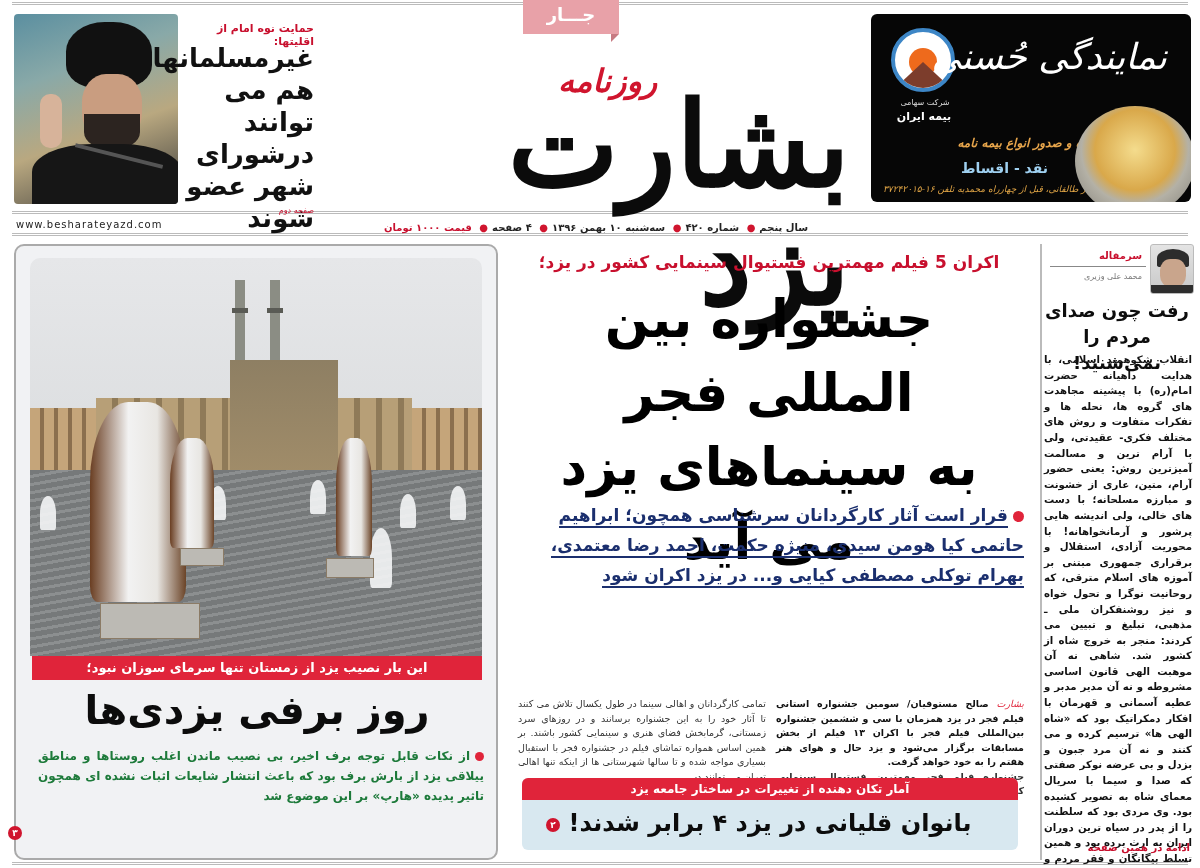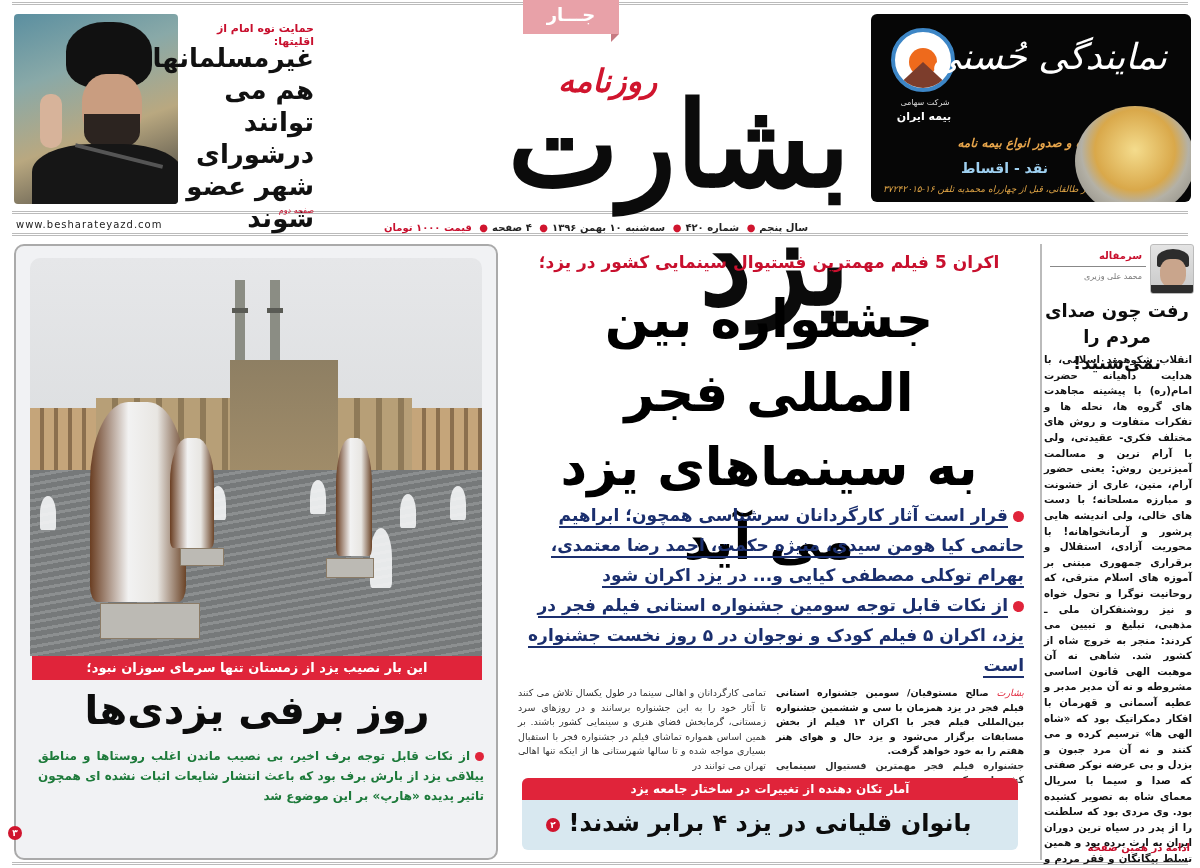--- a/index.html
+++ b/index.html
@@ -69,21 +69,21 @@
   .bullet-dot { display: inline-block; width: 9px; height: 9px; border-radius: 50%; background: #e0243a; margin-left: 5px; vertical-align: middle; }
   .page-badge { position: absolute; width: 14px; height: 14px; border-radius: 50%; background: #d0152e; color: #fff; font-size: 9px; font-weight: bold; text-align: center; line-height: 14px; }
 
   
   .lead-kicker { position: absolute; left: 514px; top: 252px; width: 510px; text-align: center; font-size: 17px; font-weight: bold; color: #c8102e; }
   .lead-title { position: absolute; left: 514px; top: 282px; width: 510px; text-align: center; font-size: 52px; line-height: 74px; font-weight: bold; color: #000; letter-spacing: -1px; }
   .lead-bullets { position: absolute; left: 520px; top: 500px; width: 504px; font-size: 17px; font-weight: bold; line-height: 30px; color: #1b2f6e; text-align: right; }
   .lead-bullets .u { border-bottom: 2px solid #1b2f6e; padding-bottom: 1px; }
 
   .body-cols { position: absolute; left: 518px; top: 686px; width: 506px; height: 80px; }
-  .col { position: absolute; top: 0; width: 248px; font-size: 9.5px; line-height: 14.5px; text-align: justify; }
+  .col { position: absolute; top: 11px; width: 248px; font-size: 9.5px; line-height: 14.5px; text-align: justify; }
   .col-right { right: 0; font-weight: bold; color: #111; }
   .col-left { left: 0; color: #333; }
   .byline-mark { color: #e0243a; font-style: italic; font-weight: normal; }
   .col-right .cont { font-weight: bold; color: #333; }
 
   .stat-box { position: absolute; left: 522px; top: 778px; width: 496px; height: 72px; border-radius: 6px; background: #d8e8f0; overflow: hidden; }
   .stat-kicker { height: 22px; background: #e0243a; color: #fff; font-size: 12px; font-weight: bold; text-align: center; line-height: 22px; }
   .stat-title { text-align: center; font-size: 24px; font-weight: bold; line-height: 46px; color: #0c0c0c; }
 
   
@@ -183,21 +183,20 @@
   <div class="page-badge" style="left:-8px; top:580px;">۳</div>
 </div>
 
 <div class="lead-kicker rtl">اکران 5 فیلم مهمترین فستیوال سینمایی کشور در یزد؛</div>
 <div class="lead-title rtl">
   <div>جشنواره بین المللی فجر</div>
   <div>به سینماهای یزد می آید</div>
 </div>
 <div class="lead-bullets rtl">
   <div><span class="bullet-dot" style="width:11px;height:11px;"></span><span class="u">قرار است آثار کارگردانان سرشناسی همچون؛ ابراهیم حاتمی کیا هومن سیدی، منیژه حکمت، احمد رضا معتمدی، بهرام توکلی مصطفی کیایی و... در یزد اکران شود</span></div>
-  <div><span class="bullet-dot" style="width:11px;height:11px;"></span><span class="u">از نکات قابل توجه سومین جشنواره استانی فیلم فجر در یزد، اکران ۵ فیلم کودک و نوجوان در ۵ روز نخست جشنواره است</span></div>
 </div>
 
 <div class="body-cols rtl">
   <div class="col col-right rtl">
     <span class="byline-mark">بشارت</span>
     <span>صالح مستوفیان/ سومین جشنواره استانی فیلم فجر در یزد همزمان با سی و ششمین جشنواره بین‌المللی فیلم فجر با اکران ۱۳ فیلم از بخش مسابقات برگزار می‌شود و یزد حال و هوای هنر هفتم را به خود خواهد گرفت.</span>
     <div class="cont">جشنواره فیلم فجر مهمترین فستیوال سینمایی کشور است که</div>
   </div>
   <div class="col col-left rtl">تمامی کارگردانان و اهالی سینما در طول یکسال تلاش می کنند تا آثار خود را به این جشنواره برسانند و در روزهای سرد زمستانی، گرمابخش فضای هنری و سینمایی کشور باشند. بر همین اساس همواره تماشای فیلم در جشنواره فجر با استقبال بسیاری مواجه شده و تا سالها شهرستانی ها از اینکه تنها اهالی تهران می توانند در</div>
 </div>

